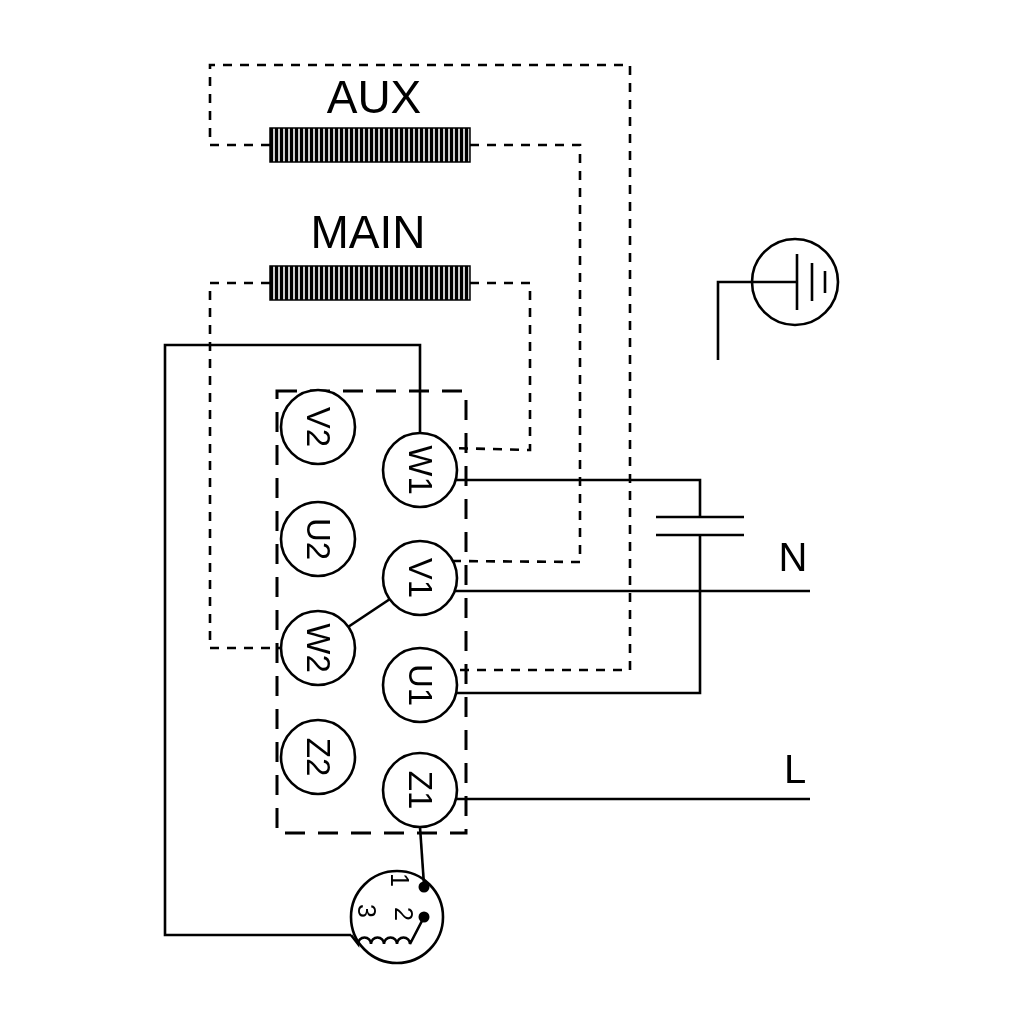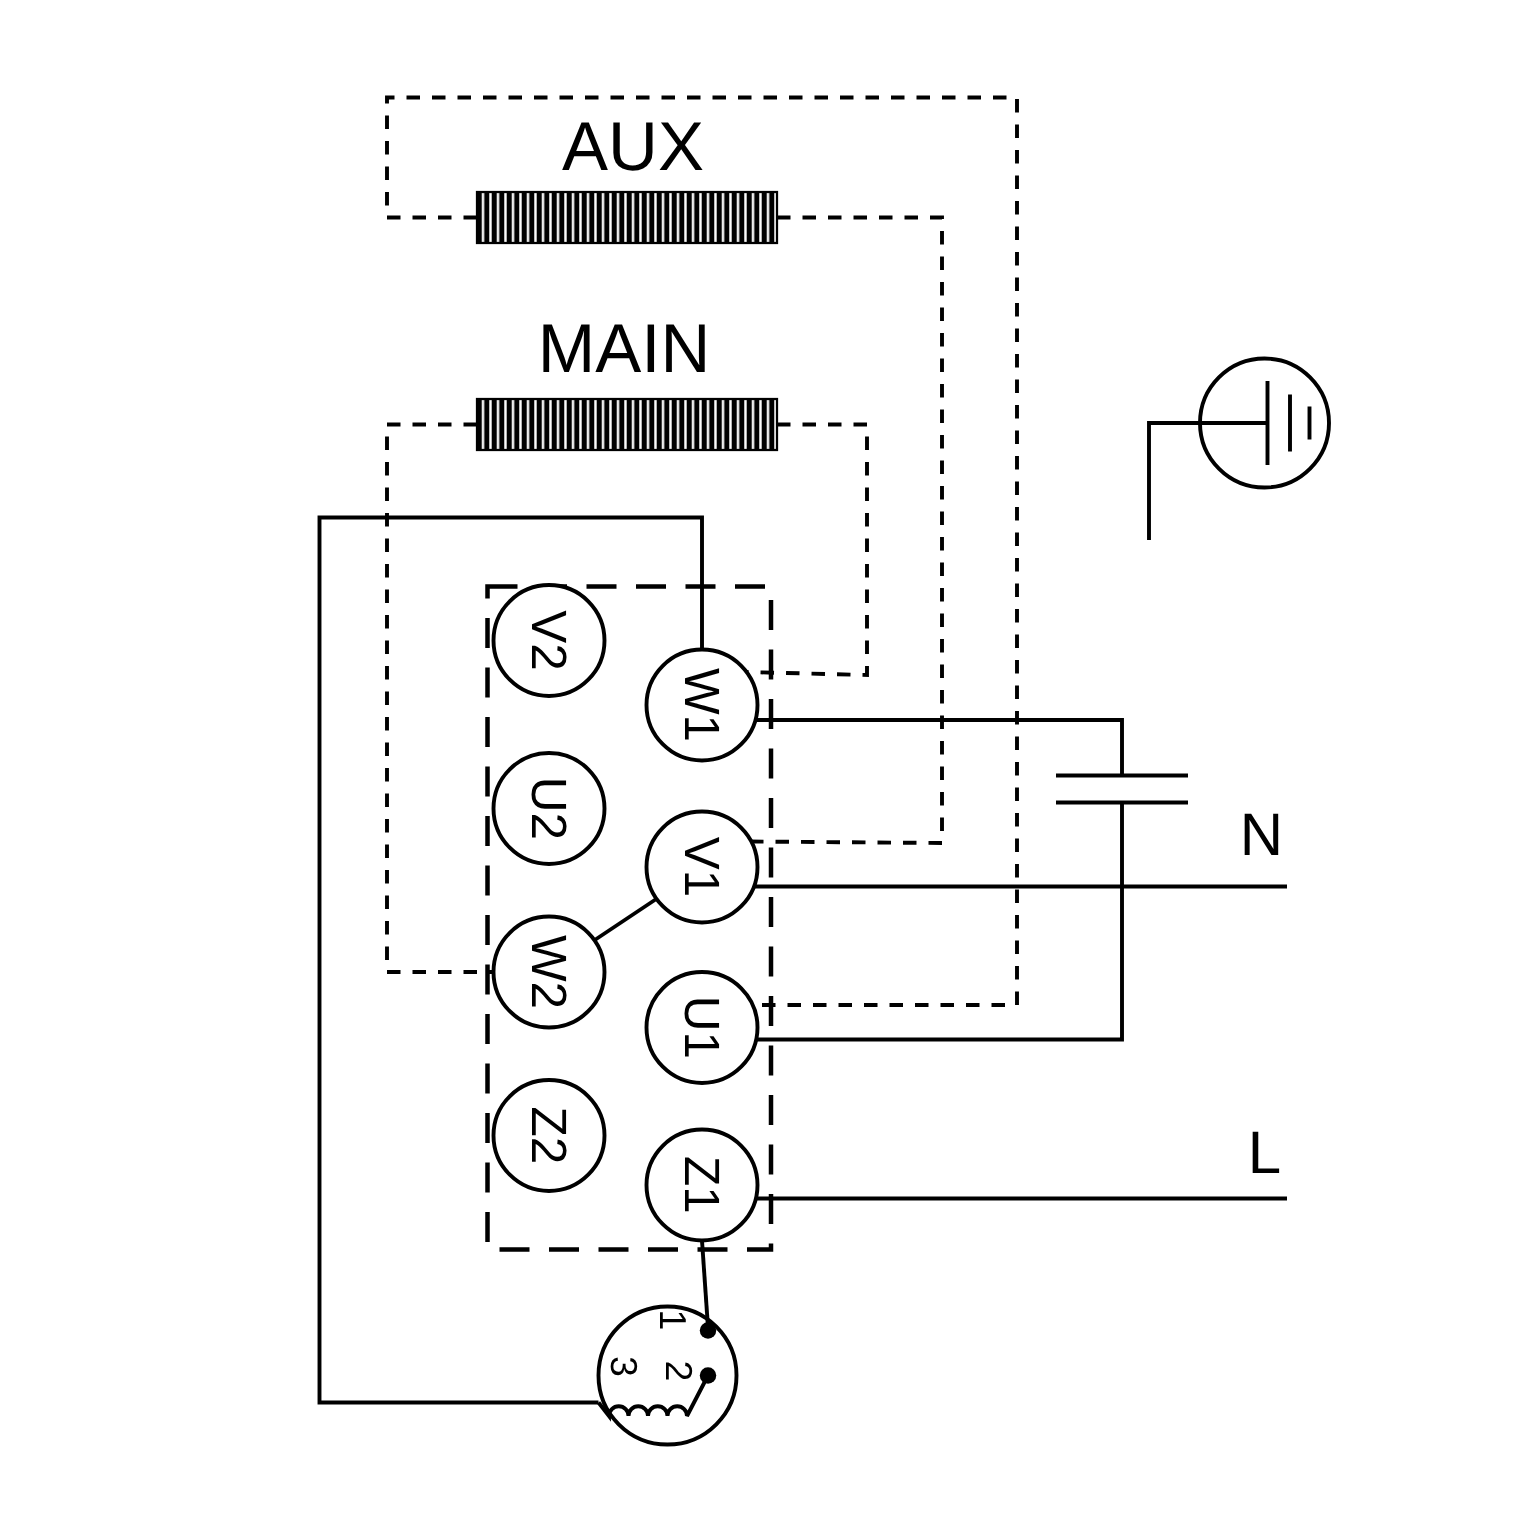--- a/index.html
+++ b/index.html
@@ -6,21 +6,20 @@
     margin: 0;
     padding: 0;
     background: #ffffff;
   }
   .stage {
     width: 972px;
     height: 1024px;
     background: #ffffff;
     position: relative;
     font-family: "Liberation Sans", sans-serif;
-    margin-left: 48px;
   }
   svg text {
     font-family: "Liberation Sans", sans-serif;
     fill: #000000;
   }
   .w {
     fill: none;
     stroke: #000000;
     stroke-width: 2.6;
   }

